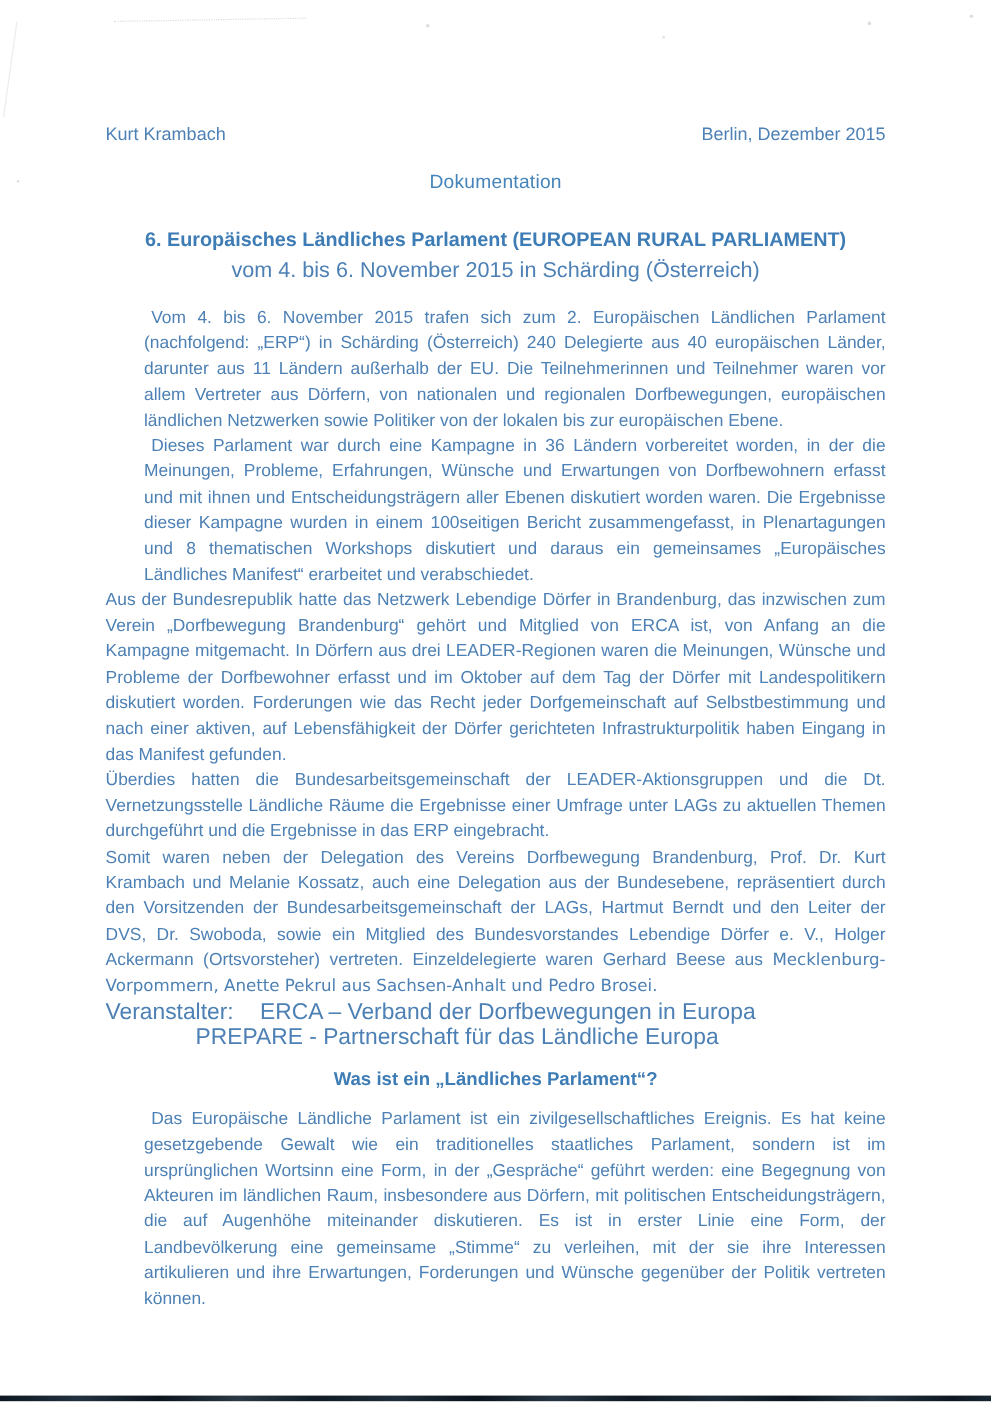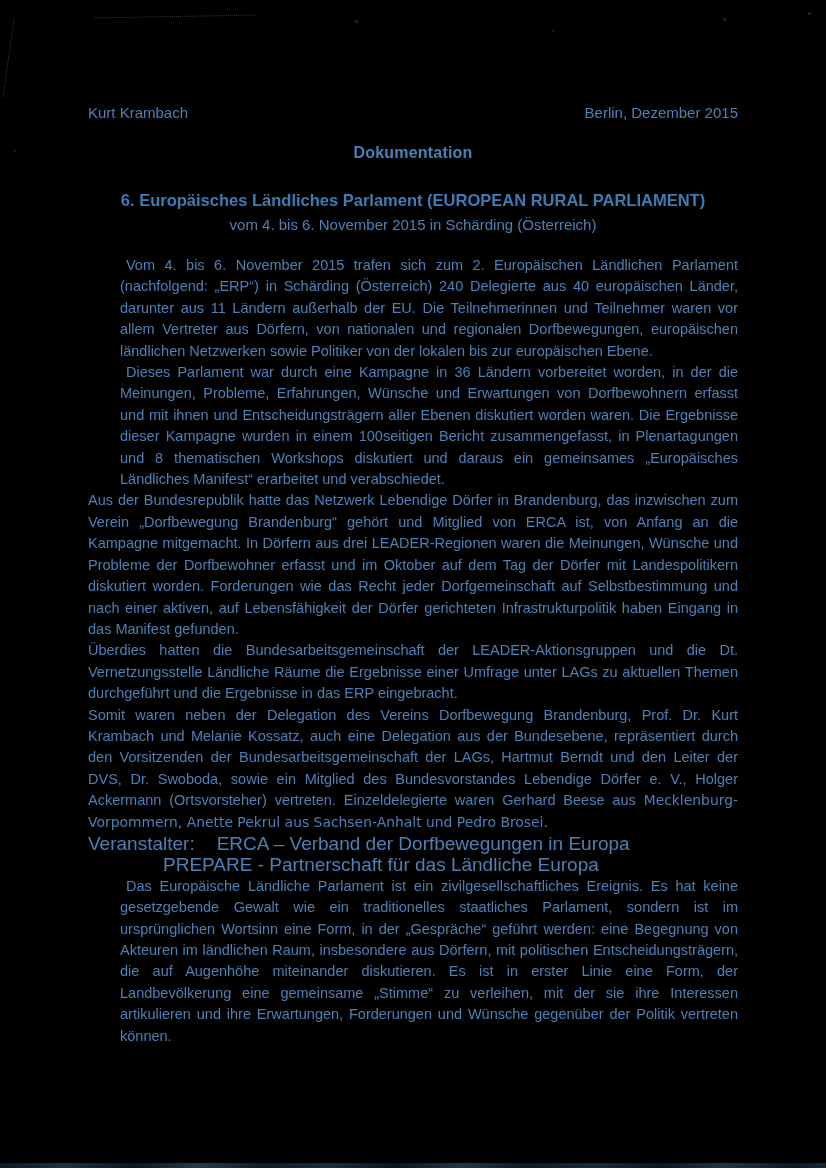--- a/index.html
+++ b/index.html
@@ -1,43 +1,43 @@
 <!DOCTYPE html>
 <html><head>
 <meta charset="utf-8">
 <style>
   html,body{margin:0;padding:0;background:#e8e8e8;}
   .page{
     position:relative;
     width:826px;height:1168px;
     margin:0 auto;
-    background:#000000;
+    background:#ffffff;
     overflow:hidden;
     font-family:"Liberation Sans",sans-serif;
     color:#4d80b4;
     box-sizing:border-box;
     padding:104px 88px 0 88px;
   }
   .hdr-row{
     display:flex;justify-content:space-between;
     font-size:15px;line-height:18px;
     margin-bottom:22px;
   }
   .doc-label{
-    text-align:center;font-weight:bold;font-size:16px;
+    text-align:center;font-weight:normal;font-size:16px;
     color:#4484ba;letter-spacing:.2px;
     margin:0 0 27px 0;
   }
   .doc-title{
     text-align:center;font-weight:bold;font-size:16.5px;
     color:#3e7cb5;
     margin:0 0 4px 0;line-height:22px;
   }
   .doc-subtitle{
-    text-align:center;font-size:15px;
+    text-align:center;font-size:18px;
     margin:0 0 20px 0;line-height:20px;
   }
   .body-text p{
     margin:0;
     font-size:14.5px;line-height:21.4px;
     text-align:justify;
   }
   .body-text p.indent{text-indent:6px;margin-left:32px;}
   .alt-font{font-family:"DejaVu Sans",sans-serif;font-size:13.9px;}
   .org-block{font-size:19px;line-height:21.4px;}
@@ -94,18 +94,19 @@
 
     <div class="org-block">
       <div class="org-line1">
         <span class="org-label">Veranstalter:</span><span>ERCA – Verband der Dorfbewegungen in Europa</span>
       </div>
       <div class="org-line-indent">
         <span>PREPARE -  Partnerschaft für das Ländliche Europa</span>
       </div>
     </div>
 
+    <div class="section-heading">Was ist ein „Ländliches Parlament“?</div>
 
     <p class="indent">Das Europäische Ländliche Parlament ist ein zivilgesellschaftliches Ereignis. Es hat keine gesetzgebende Gewalt wie ein traditionelles staatliches Parlament, sondern ist im ursprünglichen Wortsinn eine Form, in der „Gespräche“ geführt werden: eine Begegnung von Akteuren im ländlichen Raum, insbesondere aus Dörfern, mit politischen Entscheidungsträgern, die auf Augenhöhe miteinander diskutieren. Es ist in erster Linie eine Form, der Landbevölkerung eine gemeinsame „Stimme“ zu verleihen, mit der sie ihre Interessen artikulieren und ihre Erwartungen, Forderungen und Wünsche gegenüber der Politik vertreten können.</p>
   </div>
 
   <div class="edge-strip"></div>
 </div>
 
 </body></html>

